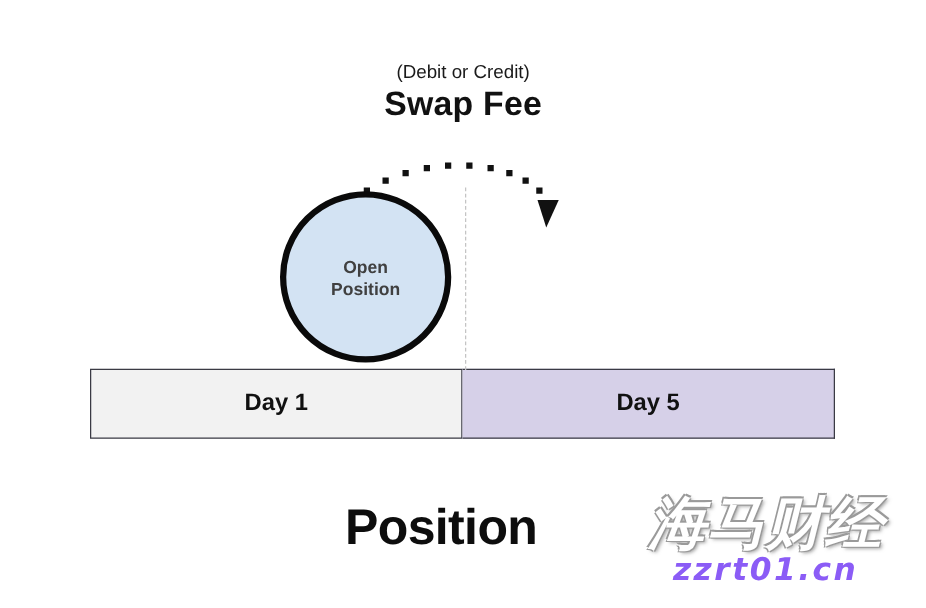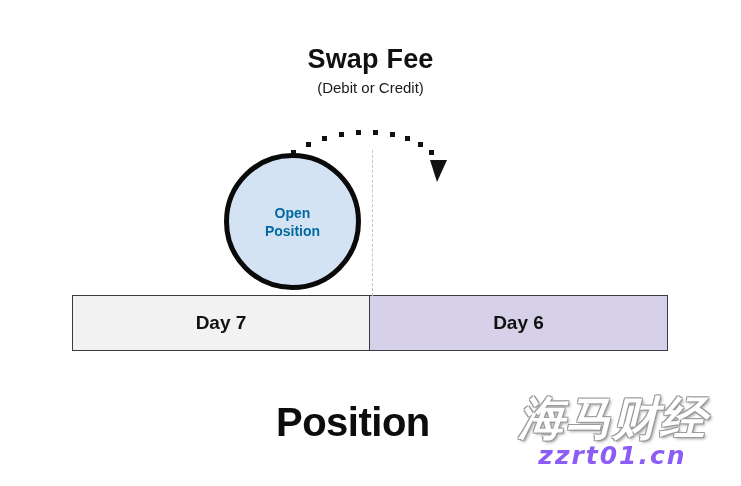--- a/index.html
+++ b/index.html
@@ -65,21 +65,21 @@
     border: 5px solid #0a0a0a;
     box-sizing: border-box;
     display: flex;
     align-items: center;
     justify-content: center;
     z-index: 4;
   }
   #open-position-label {
     font-size: 14px;
     font-weight: bold;
-    color: #0369a1;
+    color: #404040;
     text-align: center;
     line-height: 18px;
     white-space: pre-line;
   }
 
   
   #day-bar-row {
     position: absolute;
     left: 72px;
     top: 295px;
@@ -166,22 +166,22 @@
     text-shadow: 1px 1px 0 rgba(255,255,255,0.85);
     font-family: "DejaVu Sans", sans-serif;
   }
 </style>
 </head>
 <body>
 
 <div id="stage">
 
   <div id="title-block">
+    <div id="swap-fee-subtitle">(Debit or Credit)</div>
     <div id="swap-fee-title">Swap Fee</div>
-    <div id="swap-fee-subtitle">(Debit or Credit)</div>
   </div>
 
   <svg id="arc-layer" viewBox="0 0 741 486" xmlns="http://www.w3.org/2000/svg">
     <g fill="#111111">
       <rect x="291" y="150" width="5" height="5"></rect>
       <rect x="306" y="142" width="5" height="5"></rect>
       <rect x="322" y="136" width="5" height="5"></rect>
       <rect x="339" y="132" width="5" height="5"></rect>
       <rect x="356" y="130" width="5" height="5"></rect>
       <rect x="373" y="130" width="5" height="5"></rect>
@@ -194,22 +194,22 @@
   </svg>
 
   <div id="day-divider"></div>
 
   <div id="open-position-circle">
     <div id="open-position-label">Open
 Position</div>
   </div>
 
   <div id="day-bar-row">
-    <div class="day-cell" id="day-cell-1">Day 7</div>
-    <div class="day-cell" id="day-cell-2">Day 6</div>
+    <div class="day-cell" id="day-cell-1">Day 1</div>
+    <div class="day-cell" id="day-cell-2">Day 5</div>
   </div>
 
   <div id="rollover-caption">Position</div>
 
   <div id="watermark">
     <div id="watermark-cn">海马财经</div>
     <div id="watermark-url">zzrt01.cn</div>
   </div>
 
 </div>

